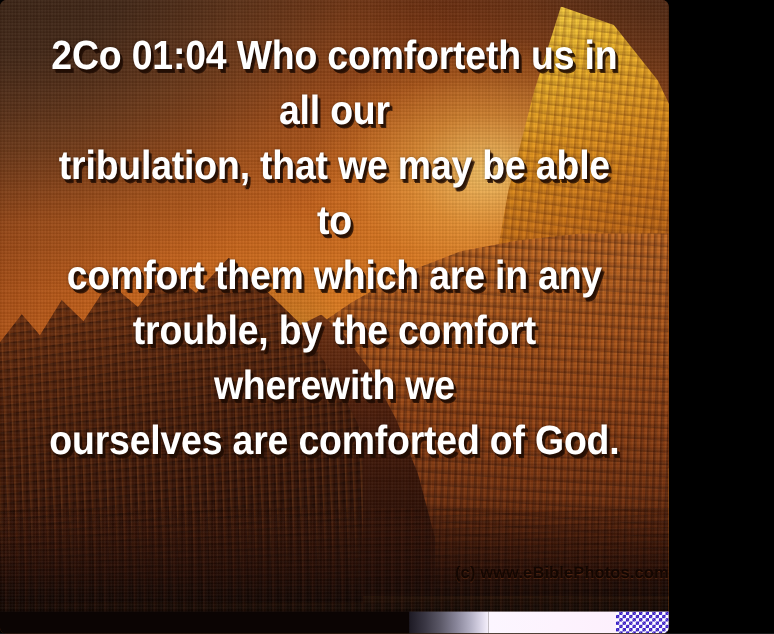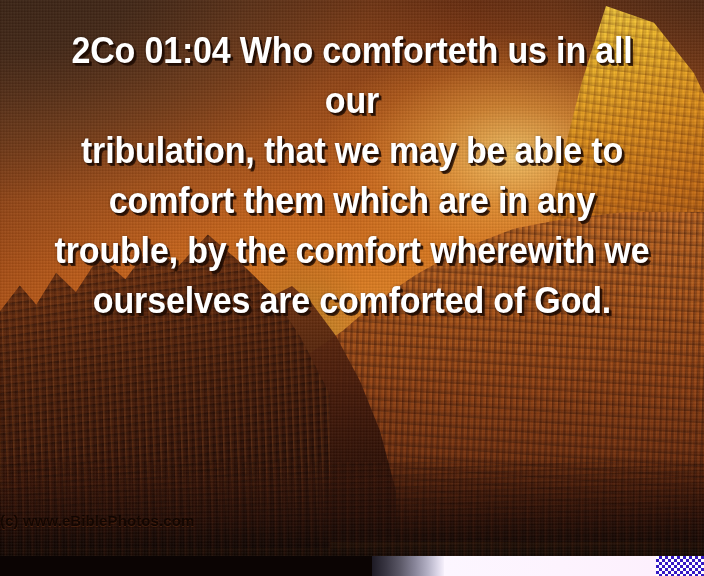--- a/index.html
+++ b/index.html
@@ -6,24 +6,25 @@
     margin: 0;
     padding: 0;
     background: #000;
   }
   body {
     font-family: "Liberation Sans", sans-serif;
   }
 
   #scene {
     position: relative;
-    width: 704px;
+    width: 608px;
     height: 576px;
     overflow: hidden;
     background: #1a0d06;
+    border-radius: 6px;
   }
 
   
   .layer { position: absolute; inset: 0; }
 
   
   .sky-base {
     background:
       radial-gradient(ellipse 120% 95% at 62% 78%,
         #f2a93a 0%, #e8912c 18%, #d9781f 34%, #c2601a 50%,
@@ -232,21 +233,21 @@
        0 0 3px rgba(0,0,0,0.35);
     white-space: pre-line;
     pointer-events: none;
   }
 
   
   #watermark {
     position: absolute;
     left: 0; right: 0;
     top: 512px;
-    text-align: left;
+    text-align: right;
     font-family: "Liberation Sans", sans-serif;
     font-weight: 700;
     font-size: 15px;
     letter-spacing: 0.1px;
     color: rgba(14,4,1,0.90);
     text-shadow: 0 1px 0 rgba(150,70,28,0.30);
     pointer-events: none;
   }
 
   

